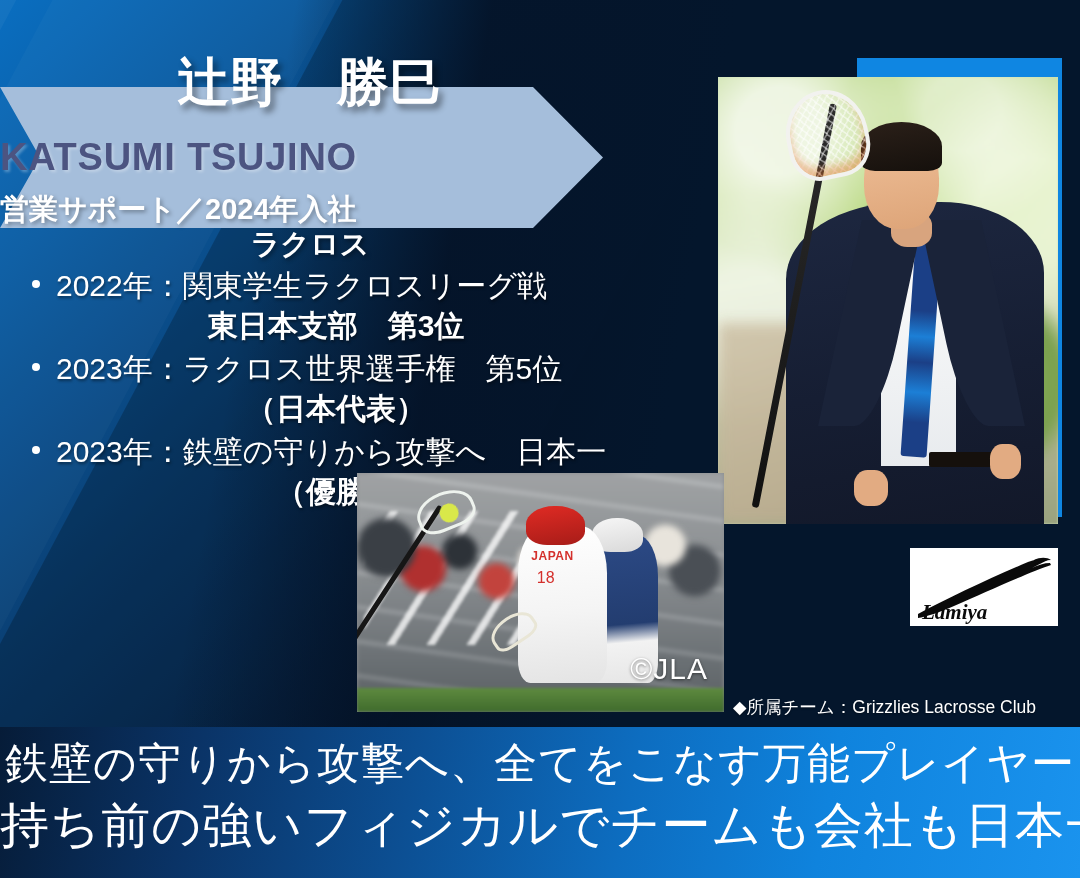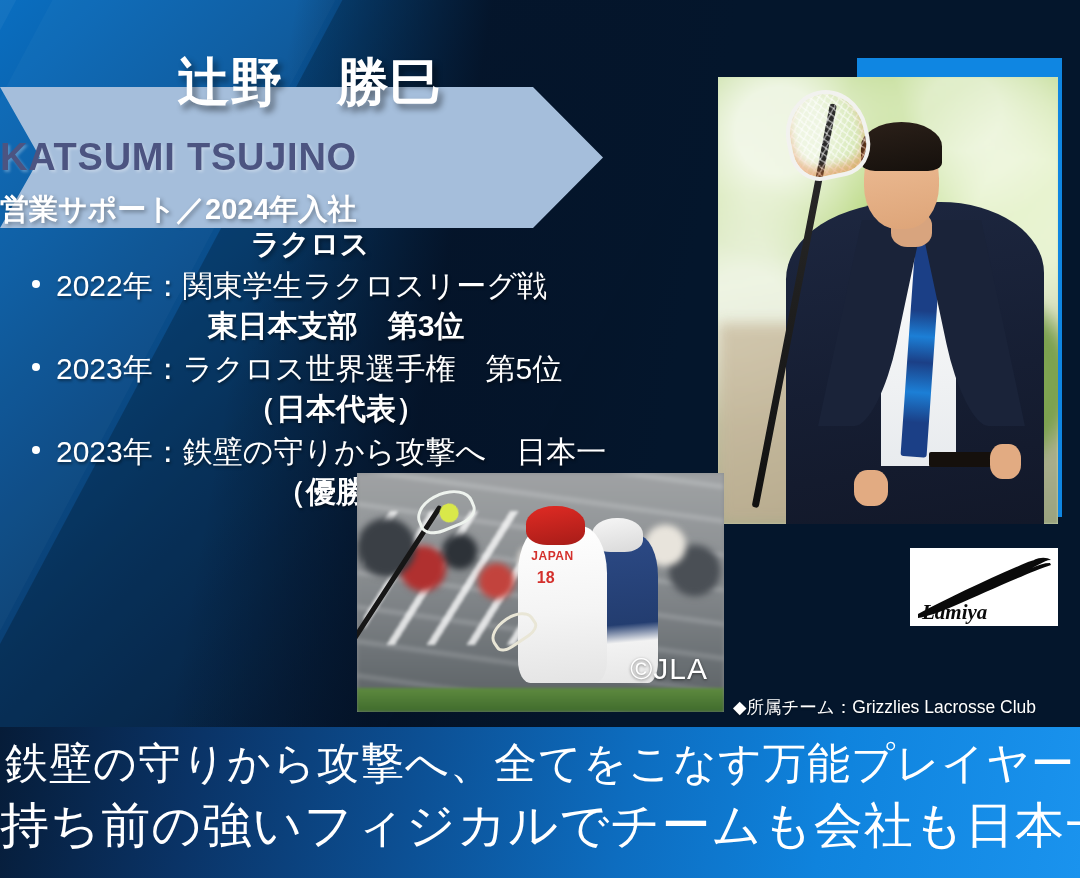--- a/index.html
+++ b/index.html
@@ -131,21 +131,21 @@
       radial-gradient(circle at 38% 62%, #c2433d 0 7%, rgba(0,0,0,0) 8%),
       radial-gradient(circle at 47% 40%, #ece7df 0 5%, rgba(0,0,0,0) 6%),
       radial-gradient(circle at 84% 28%, #e8e4dc 0 6%, rgba(0,0,0,0) 7%),
       radial-gradient(circle at 92% 52%, #4a4f55 0 7%, rgba(0,0,0,0) 8%);
     filter:blur(3px);}
   .a-turf{position:absolute;left:0;bottom:0;width:100%;height:10%;background:linear-gradient(180deg,#5e8a3f,#3f6b2c);filter:blur(1.5px);}
   .a-p1{position:absolute;left:44%;top:22%;width:24%;height:66%;
     background:linear-gradient(175deg,#ffffff 0%,#f4f4f4 55%,#e4e4e4 100%);border-radius:30% 30% 14% 14%;}
   .a-p1helm{position:absolute;left:46%;top:14%;width:16%;height:16%;
     background:linear-gradient(170deg,#e02b24,#a71c18);border-radius:48% 48% 36% 36%;}
-  .a-p1num{position:absolute;left:49%;top:40%;color:#d4302c;font-weight:700;font-size:16px;}
+  .a-p1num{position:absolute;left:49%;top:40%;color:#d4302c;font-weight:400;font-size:16px;}
   .a-p1jp{position:absolute;left:47.5%;top:32%;color:#d4302c;font-weight:700;font-size:12px;letter-spacing:.5px;}
   .a-p2{position:absolute;left:62%;top:26%;width:20%;height:62%;
     background:linear-gradient(175deg,#2c4a86 0%,#233d70 60%,#f2f2f2 72%,#e6e6e6 100%);border-radius:28% 28% 14% 14%;}
   .a-p2helm{position:absolute;left:64%;top:19%;width:14%;height:14%;
     background:linear-gradient(170deg,#f6f6f6,#d9d9d9);border-radius:48% 48% 36% 36%;}
   .a-shaft{position:absolute;left:22%;top:14%;width:5px;height:74%;
     background:#161616;transform:rotate(33deg);transform-origin:top center;border-radius:3px;}
   .a-headnet{position:absolute;left:16%;top:8%;width:16%;height:16%;
     border:3px solid #eef3ee;border-radius:50% 50% 34% 34%;transform:rotate(-22deg);
     background:radial-gradient(circle at 55% 60%, #d9e84a 0 26%, rgba(0,0,0,0) 28%);}

